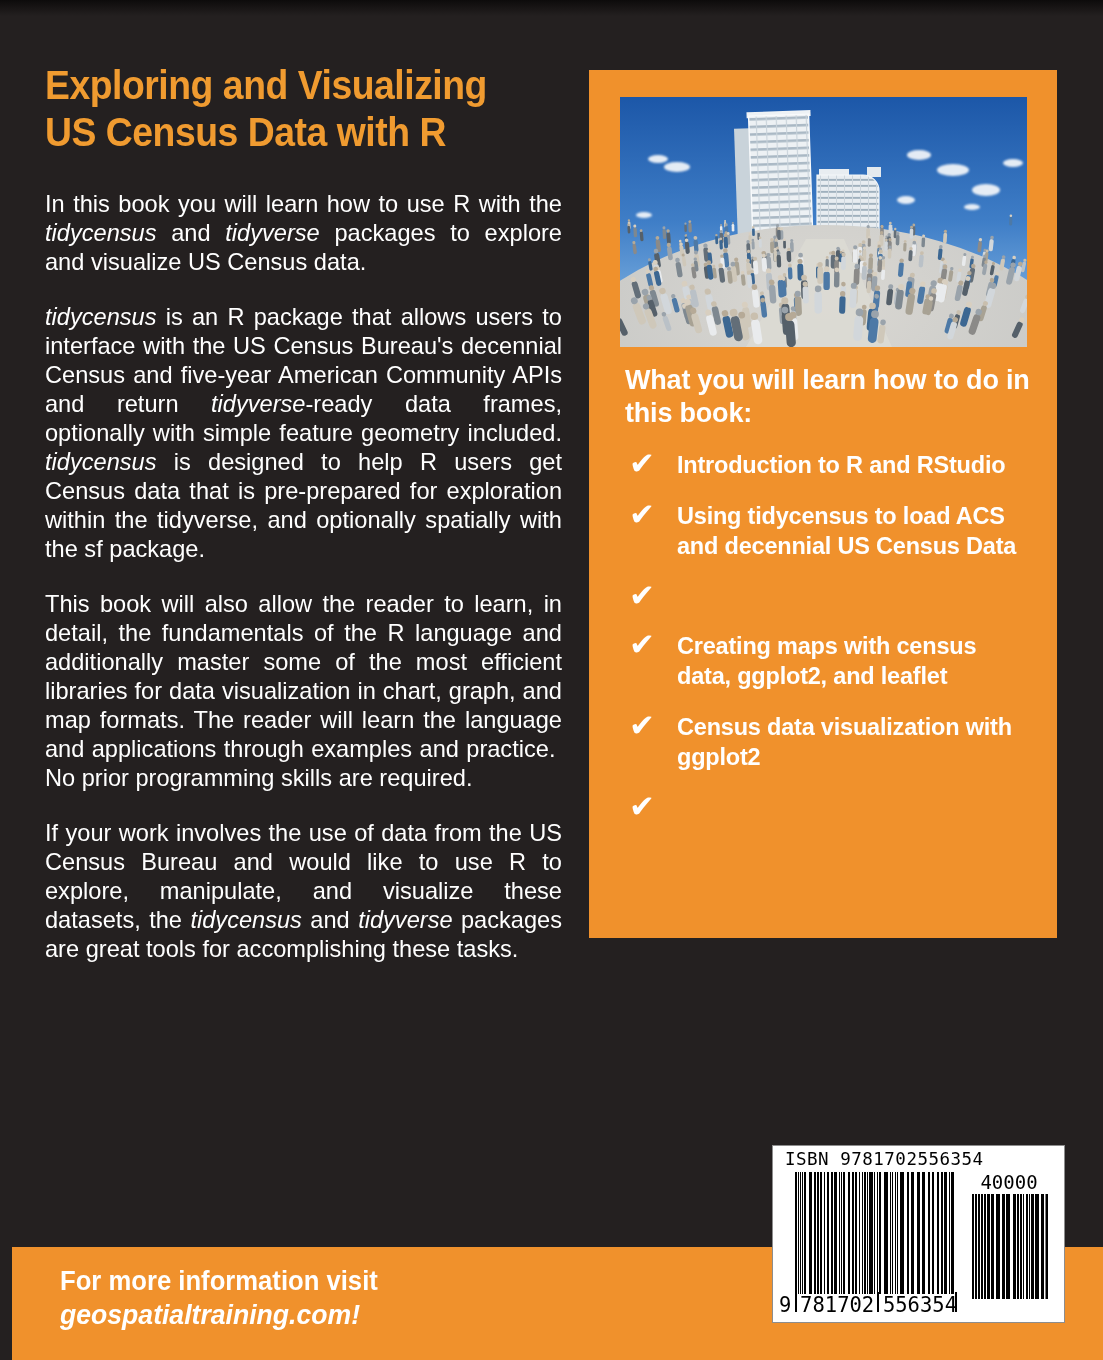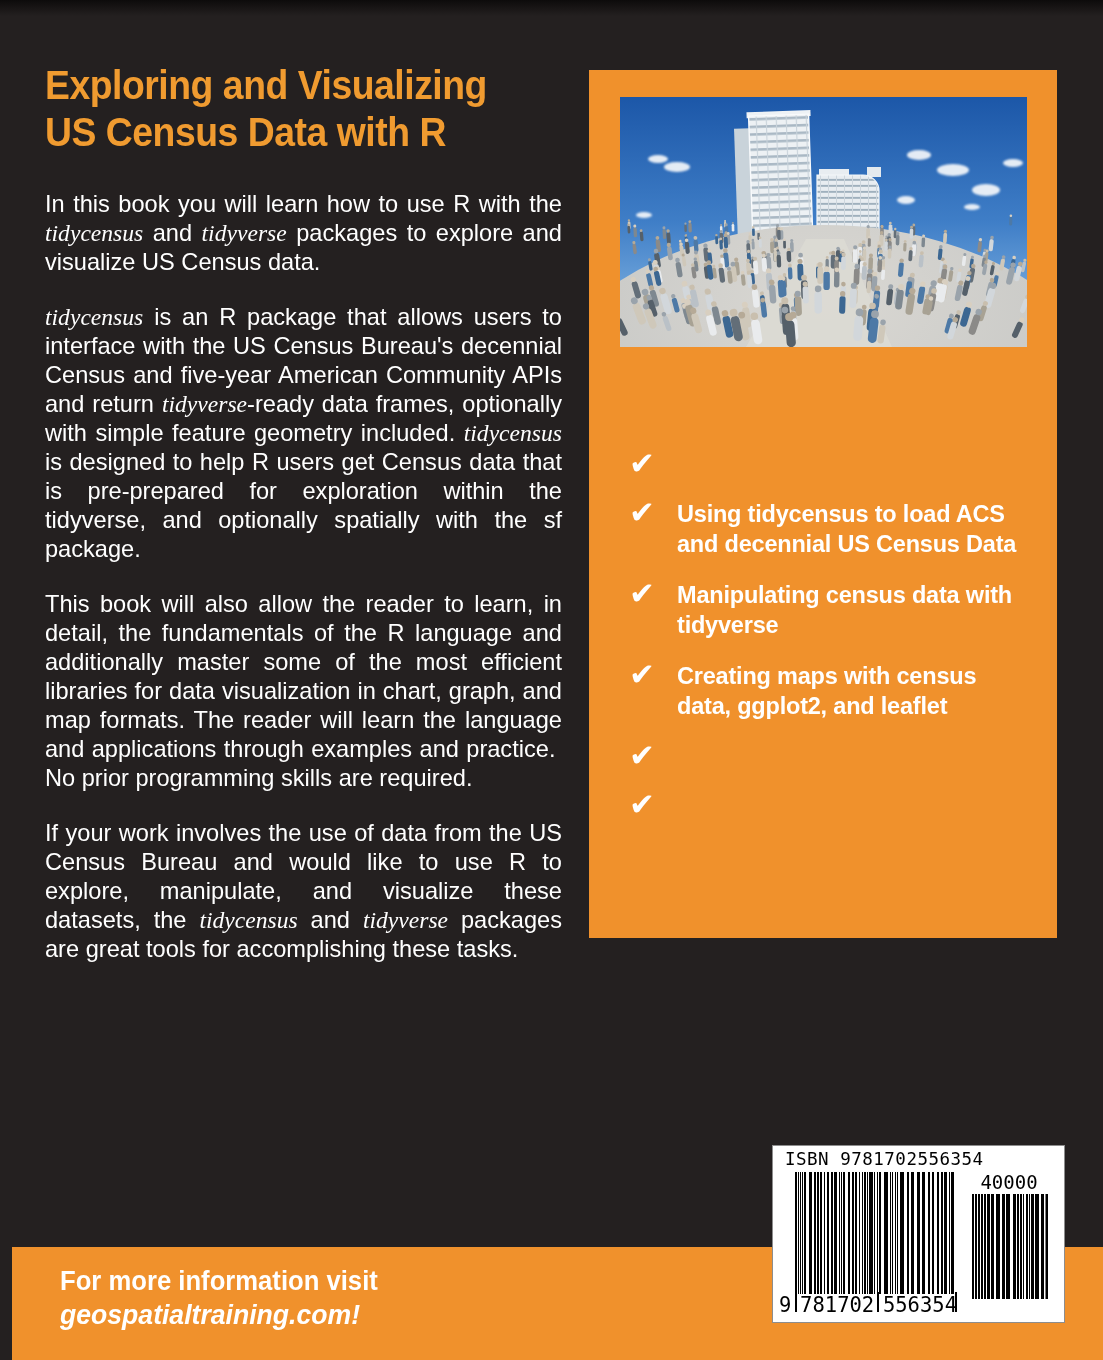--- a/index.html
+++ b/index.html
@@ -19,21 +19,21 @@
     background:linear-gradient(#0d0b0b,rgba(13,11,11,0));z-index:6;pointer-events:none;
   }
   
   .left-col{position:absolute;left:45px;top:62px;width:517px;}
   .title{
     color:var(--title-orange);font-weight:bold;font-size:41px;line-height:47px;
     letter-spacing:-0.5px;transform:scaleX(.91);transform-origin:left top;white-space:nowrap;
   }
   .body-copy{margin-top:34px;color:var(--white);font-size:23.6px;line-height:29px;text-align:justify;}
   .body-copy p{margin:0 0 26px 0;}
-  .body-copy .it{font-style:italic;font-family:Liberation Serif, serif;}
+  .body-copy .it{font-style:italic;}
   
   .panel{position:absolute;left:589px;top:70px;width:468px;height:868px;background:var(--orange);}
   .photo{position:absolute;left:31px;top:27px;width:407px;height:250px;display:block;}
   .panel-heading{
     position:absolute;left:36px;top:294px;width:412px;color:var(--white);
     font-weight:bold;font-size:27px;line-height:33px;letter-spacing:-0.2px;
   }
   .learn-list{position:absolute;left:40px;top:380px;width:404px;margin:0;padding:0;list-style:none;}
   .learn-list li{display:flex;gap:15px;margin-bottom:21px;color:var(--white);
     font-weight:bold;font-size:23.5px;line-height:30px;letter-spacing:-0.2px;}
@@ -1131,38 +1131,40 @@
             <rect x="-4.3" y="-25.4" width="8.6" height="25.4" rx="4.3" fill="#e9ebed"></rect>
             <circle cy="-28.4" r="3.8" fill="#c9bfae"></circle>
           </g>
           <g transform="translate(171.6,250.2) rotate(-4.5)">
             <rect x="-4.6" y="-27.1" width="9.2" height="27.1" rx="4.6" fill="#55606a"></rect>
             <circle cy="-30.3" r="4.1" fill="#b6aa97"></circle>
           </g>
         </g>
     </svg>
 
+    <div class="panel-heading">What you will learn how to do in this book:</div>
     <ul class="learn-list">
         <li>
           <span class="check">✔</span>
+          <span>Introduction to R and RStudio</span>
         </li>
         <li>
           <span class="check">✔</span>
           <span>Using tidycensus to load ACS and decennial US Census Data</span>
         </li>
         <li>
           <span class="check">✔</span>
-          <span>Manipulating census data with tidyverse</span>
         </li>
         <li>
           <span class="check">✔</span>
           <span>Creating maps with census data, ggplot2, and leaflet</span>
         </li>
         <li>
           <span class="check">✔</span>
+          <span>Census data visualization with ggplot2</span>
         </li>
         <li>
           <span class="check">✔</span>
         </li>
       </ul>
   </div>
 
   <div class="footer-bar">
     <div class="footer-text">
       <div>For more information visit</div>

